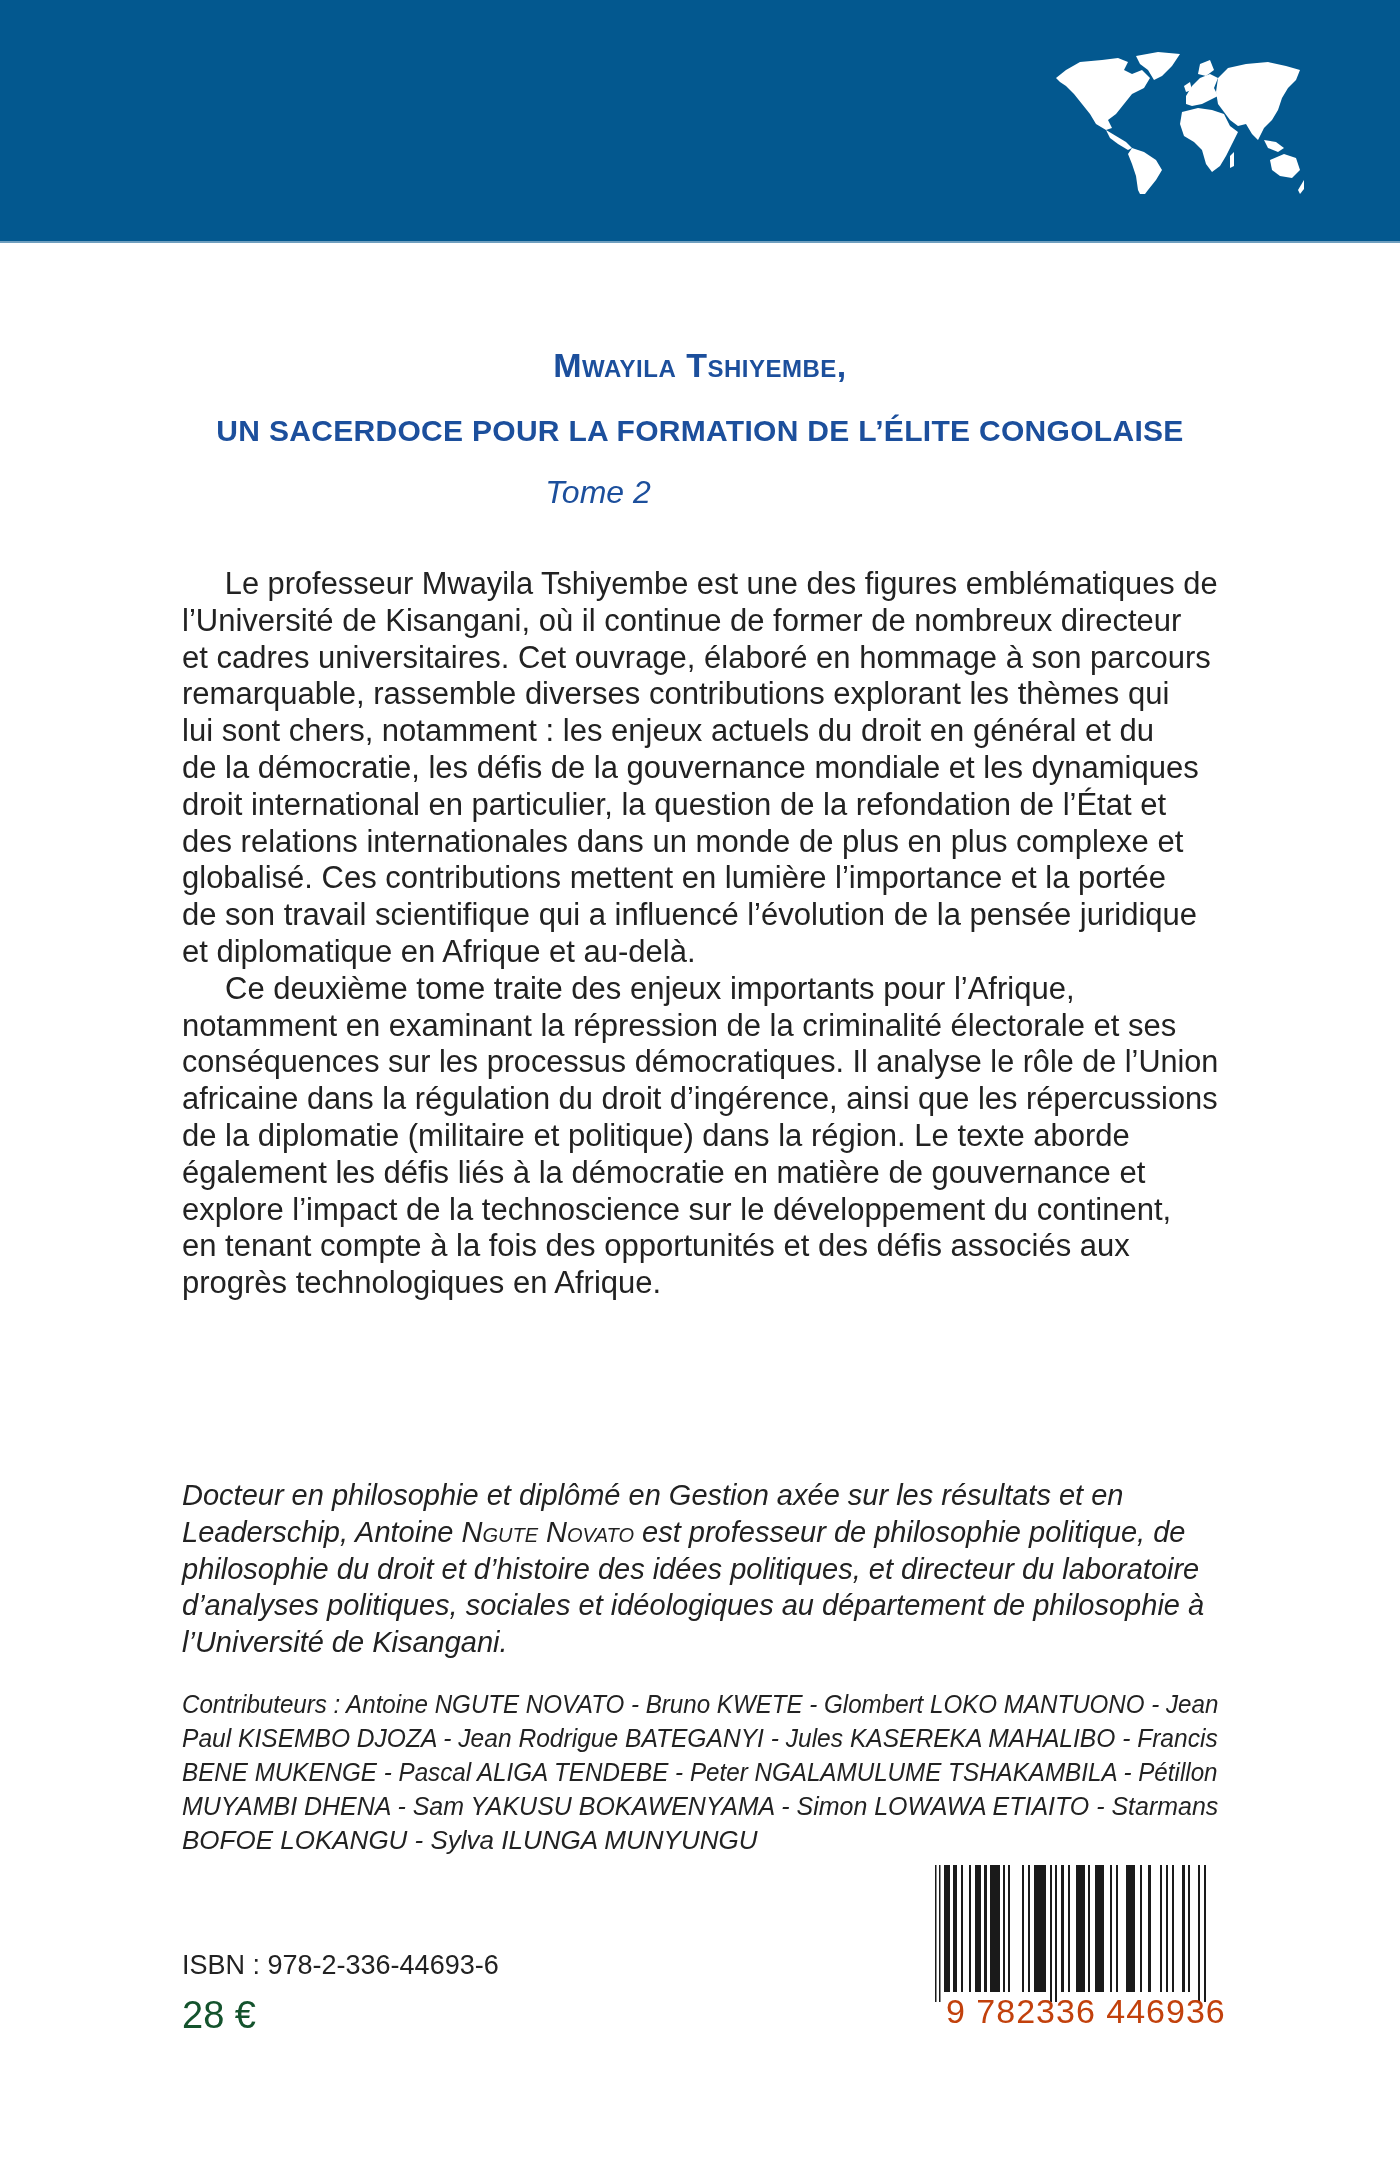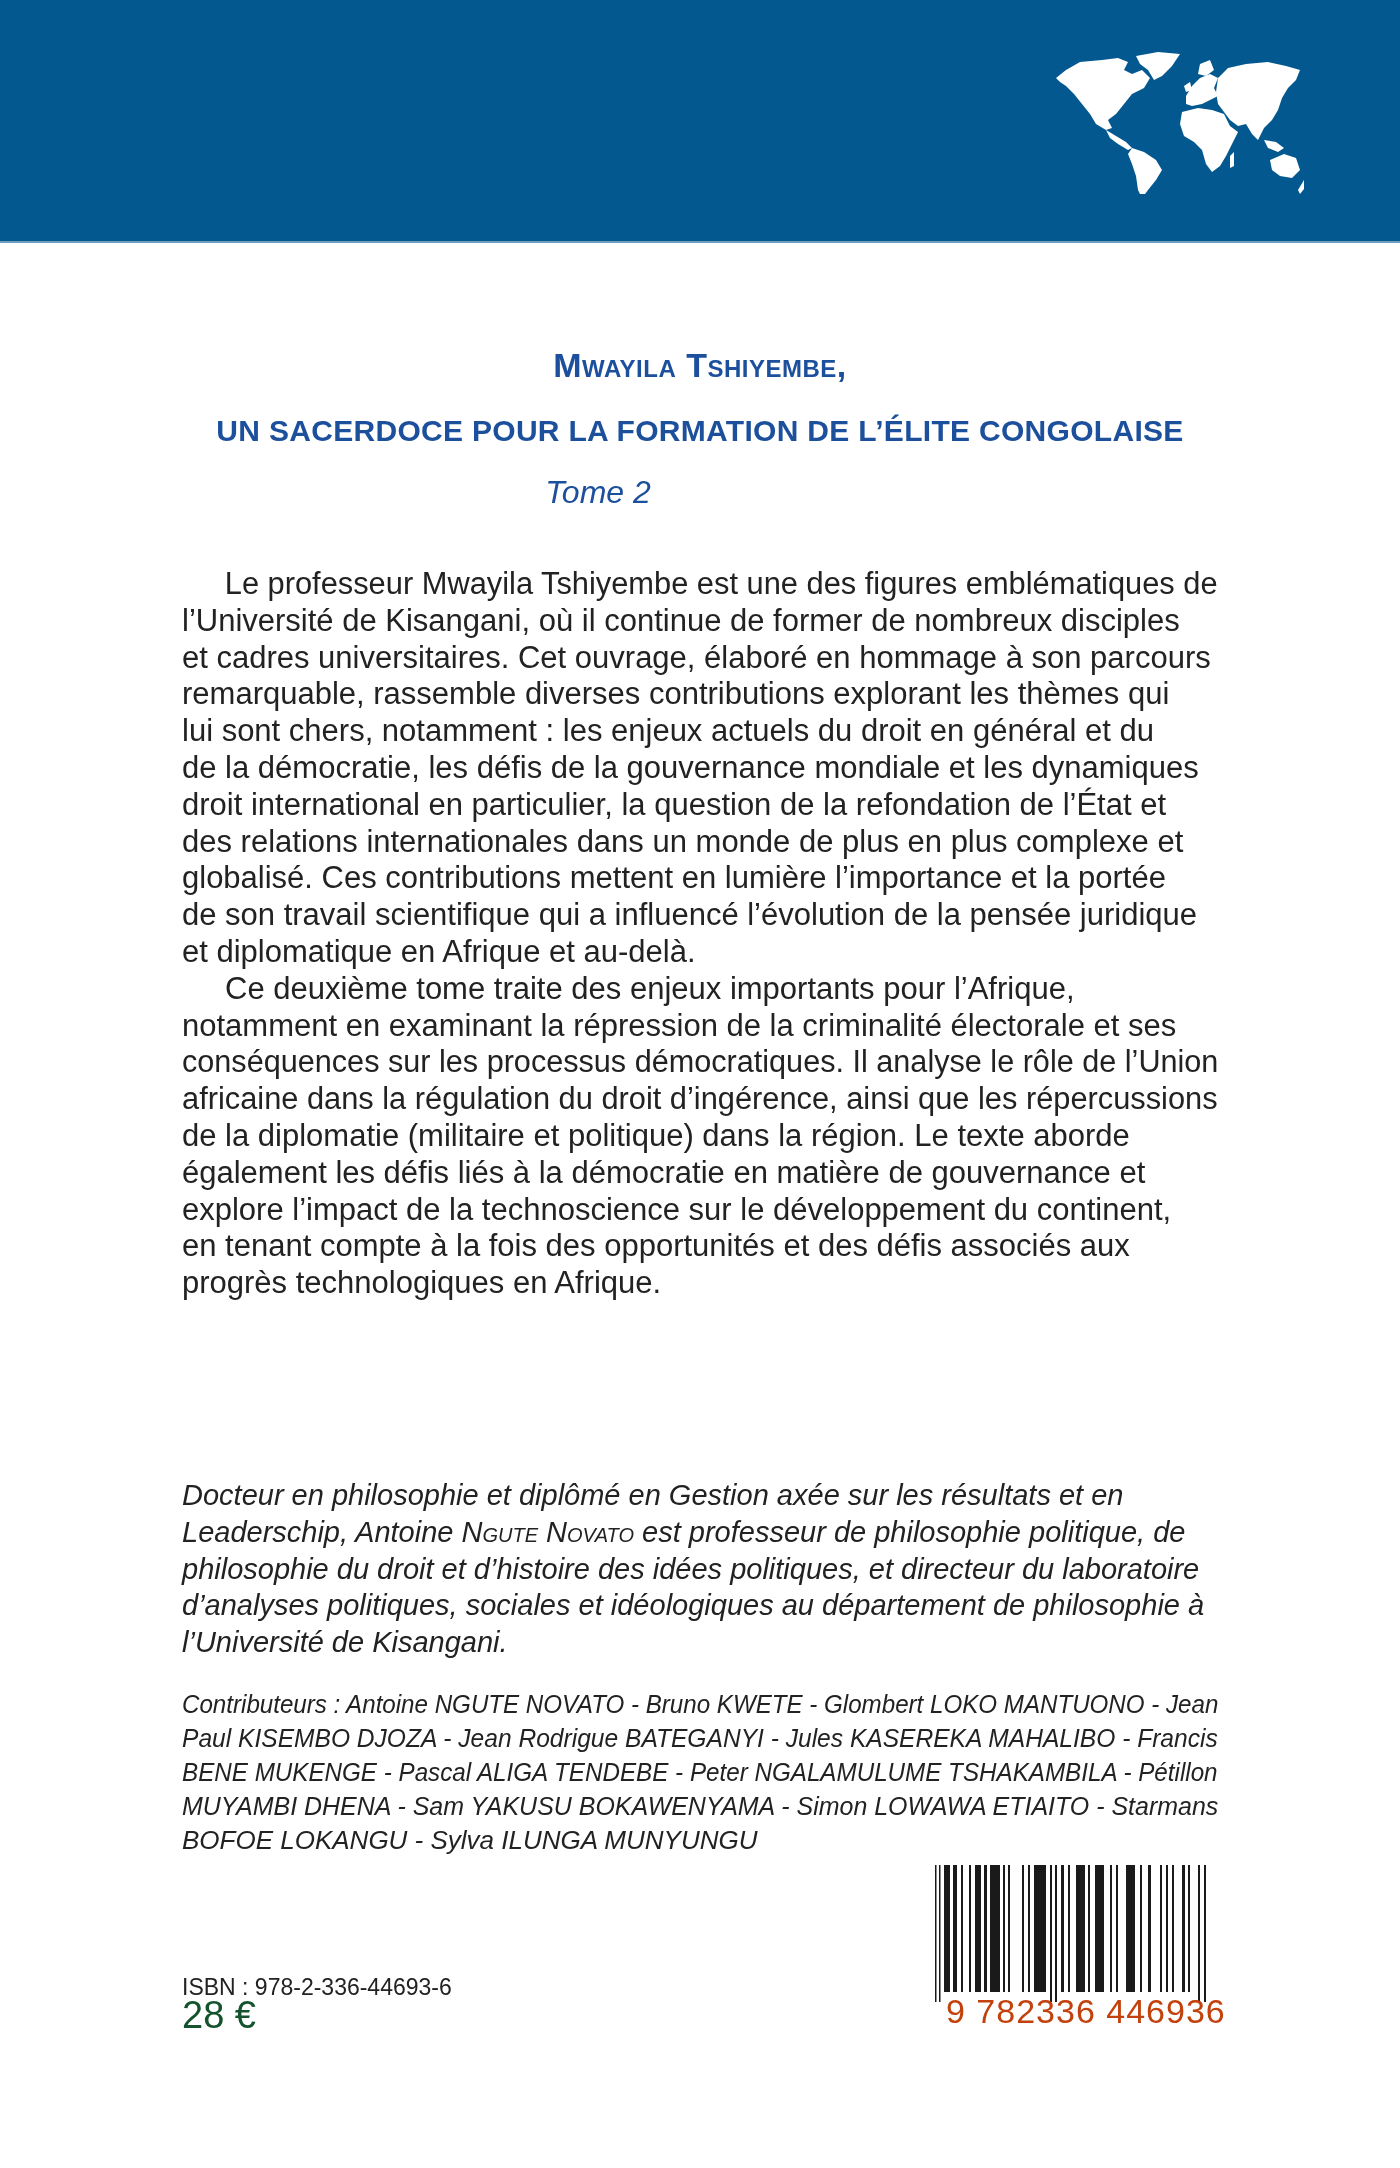--- a/index.html
+++ b/index.html
@@ -8,21 +8,21 @@
   .map { position:absolute; left:1032px; top:48px; width:272px; height:146px; }
   .title1 { position:absolute; left:0; width:1400px; top:346px; text-align:center; color:#1c4f9c; font-weight:bold; font-size:34px; letter-spacing:0.5px; font-variant:small-caps; }
   .title2 { position:absolute; left:0; width:1400px; top:414px; text-align:center; color:#1c4f9c; font-weight:bold; font-size:30px; letter-spacing:0.3px; }
   .tome { position:absolute; left:0; width:1196px; top:474px; text-align:center; color:#1c4f9c; font-style:italic; font-size:32px; }
   .col { position:absolute; left:182px; width:1036px; }
   .line { display:block; white-space:nowrap; transform-origin:0 0; height:36.8px; line-height:36.8px; }
   .body { top:566px; font-size:31px; color:#222; }
   .bio { top:1477px; font-size:29px; font-style:italic; color:#222; }
   .contrib { top:1687px; font-size:26px; font-style:italic; color:#222; }
   .contrib .line { height:34px; line-height:34px; }
-  .isbn { position:absolute; left:182px; top:1950px; font-size:23px; color:#222;margin-top:24px; }
+  .isbn { position:absolute; left:182px; top:1950px; font-size:27px; color:#222; }
   .price { position:absolute; left:182px; top:1994px; font-size:38px; color:#14532d;text-align:center; }
   .barcode { position:absolute; left:918px; top:1862px; width:305px; height:175px; }
   .bc-digits { position:absolute; left:0; top:130px; width:305px; height:40px; font-size:34px; color:#c2410c; letter-spacing:1px;margin-left:28px; }
   .b { font-weight:normal; font-style:italic; }
   .sc { font-variant:small-caps; }
 </style>
 </head>
 <body>
 
 <div class="band">
@@ -55,21 +55,21 @@
     </g>
   </svg>
 </div>
 
 <div class="title1">Mwayila Tshiyembe,</div>
 <div class="title2">UN SACERDOCE POUR LA FORMATION DE L’ÉLITE CONGOLAISE</div>
 <div class="tome">Tome 2</div>
 
 <div class="col body" id="summary">
     <span class="line" style="padding-left: 43px; transform: scaleX(0.993994);">Le professeur Mwayila Tshiyembe est une des figures emblématiques de</span>
-    <span class="line" style="padding-left: 0px;">l’Université de Kisangani, où il continue de former de nombreux disciples</span>
+    <span class="line" style="padding-left: 0px;">l’Université de Kisangani, où il continue de former de nombreux directeur</span>
     <span class="line" style="padding-left: 0px;">et cadres universitaires. Cet ouvrage, élaboré en hommage à son parcours</span>
     <span class="line" style="padding-left: 0px;">remarquable, rassemble diverses contributions explorant les thèmes qui</span>
     <span class="line" style="padding-left: 0px;">lui sont chers, notamment : les enjeux actuels du droit en général et du</span>
     <span class="line" style="padding-left: 0px;">de la démocratie, les défis de la gouvernance mondiale et les dynamiques</span>
     <span class="line" style="padding-left: 0px;">droit international en particulier, la question de la refondation de l’État et</span>
     <span class="line" style="padding-left: 0px;">des relations internationales dans un monde de plus en plus complexe et</span>
     <span class="line" style="padding-left: 0px;">globalisé. Ces contributions mettent en lumière l’importance et la portée</span>
     <span class="line" style="padding-left: 0px;">de son travail scientifique qui a influencé l’évolution de la pensée juridique</span>
     <span class="line" style="padding-left: 0px;">et diplomatique en Afrique et au-delà.</span>
     <span class="line" style="padding-left: 43px;">Ce deuxième tome traite des enjeux importants pour l’Afrique,</span>

